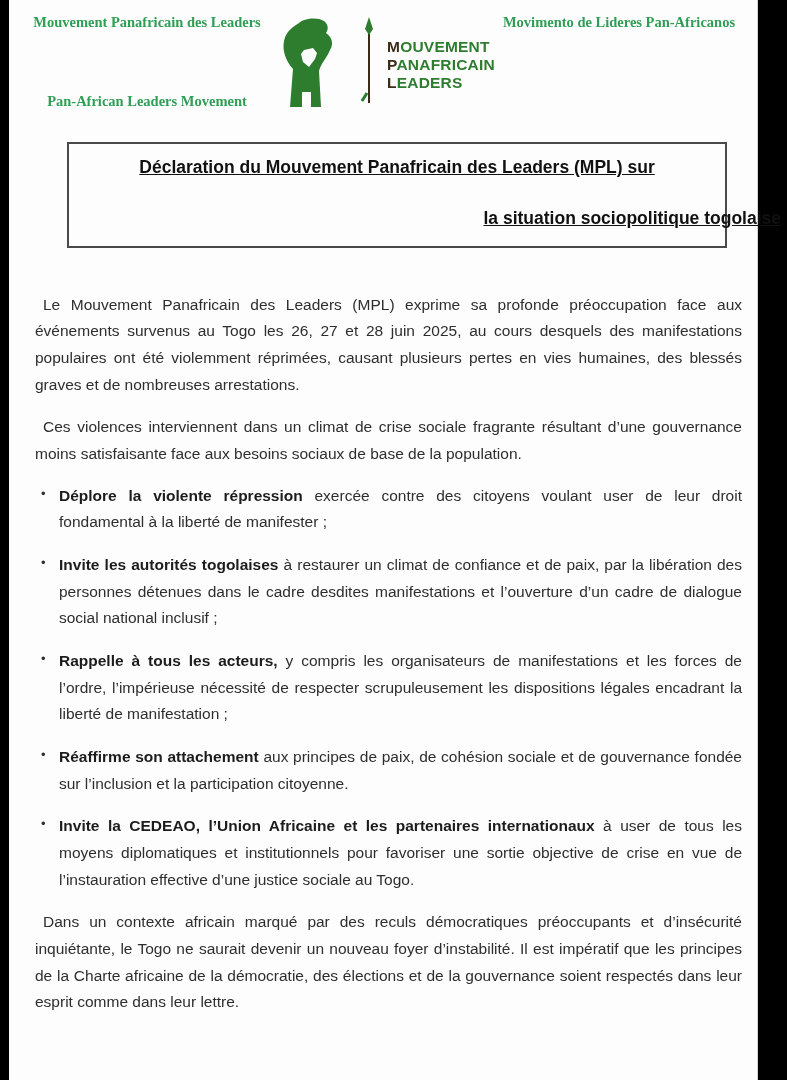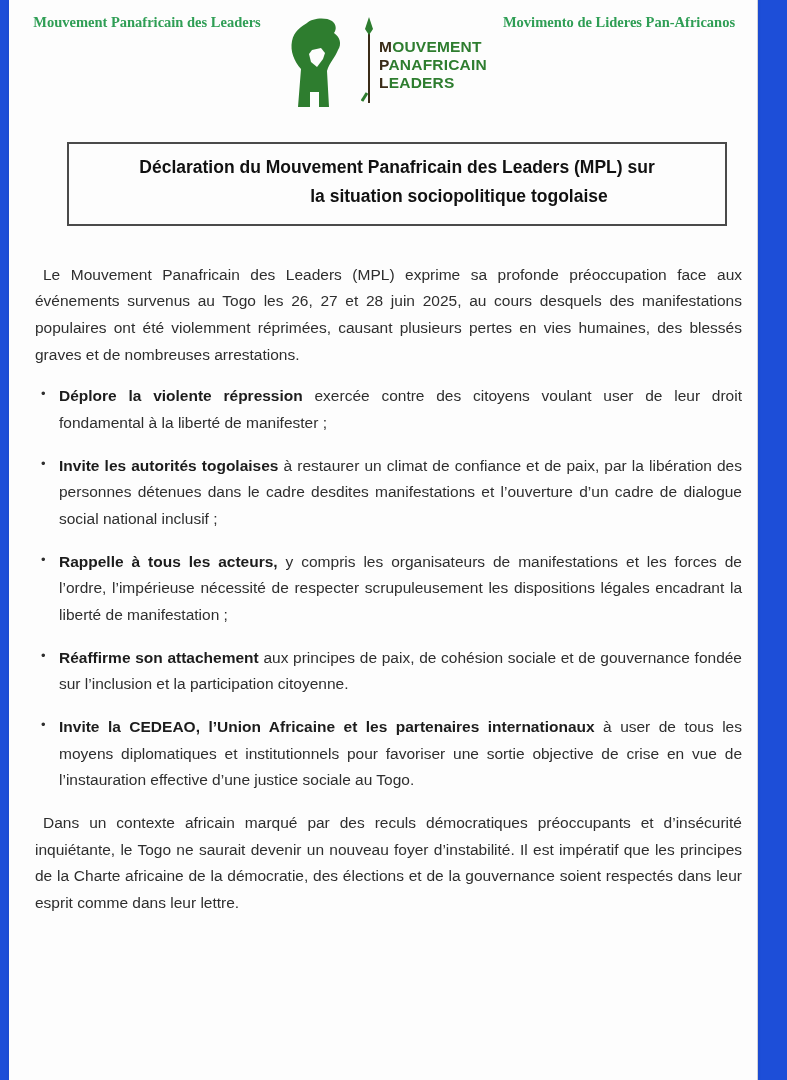--- a/index.html
+++ b/index.html
@@ -2,85 +2,87 @@
 <html><head>
 <meta charset="utf-8">
 <style>
   html,body{margin:0;padding:0;}
   body{
     width:787px;height:1080px;
     background:#e9e9ec;
     font-family:"Liberation Sans", sans-serif;
     overflow:hidden;
   }
-  .photo{position:relative;width:787px;height:1080px;background:#1d4ed8;}
+  .photo{position:relative;width:787px;height:1080px;background:#000000;}
   .page{
     position:absolute;left:9px;top:0;width:748px;height:1080px;
     background:#fdfdfd;
     border-right:1px solid #d2d2d6;
     box-shadow:0 0 4px rgba(0,0,0,.08);
   }
 
   
   .header{
     display:flex;justify-content:space-between;align-items:stretch;
     padding:12px 18px 0 18px;height:104px;
   }
   .hcol{
     display:flex;flex-direction:column;justify-content:space-between;
     font-family:"Liberation Serif", serif;font-weight:bold;color:#2f9e55;
   }
   .hcol.left{width:240px;text-align:center;font-size:14.5px;padding:2px 0 6px 0;}
   .hcol.right{width:240px;text-align:center;font-size:14.5px;padding:2px 0 2px 0;}
   .arabic{font-size:16px;direction:rtl;}
-  .logo{display:flex;align-items:center;gap:4px;padding-top:2px;}
+  .logo{display:flex;align-items:center;gap:12px;padding-top:2px;}
   .logo-text{
     font-weight:bold;font-size:15.5px;line-height:1.18;color:#2e7d2f;
     letter-spacing:.2px;white-space:nowrap;
   }
   .logo-text .cap{color:#3a2c18;}
 
   
   .title-box{
     margin:26px 30px 0 58px;
     border:2px solid #4a4a4a;
     padding:9px 6px 13px 6px;
     font-weight:bold;font-size:17.5px;color:#111;
     line-height:1.65;
+    text-decoration:underline;
   }
   .title-box .l1{text-align:center;}
-  .title-box .l2{text-align:center;transform:translateX(62px);}
+  .title-box .l2{text-align:right;transform:translateX(62px);margin-top:22px;}
 
   
   .doc-body{
     padding:28px 15px 0 26px;
     font-size:15.5px;color:#2e2e2e;line-height:1.72;
     text-align:justify;
   }
-  .doc-body p{margin:8px 0 15px 0;text-indent:8px;}
+  .doc-body p{margin:16px 0 15px 0;text-indent:8px;}
   .doc-body p.noindent{text-indent:8px;margin-bottom:17px;}
   ul.points{list-style:none;margin:10px 0 10px 0;padding:0;}
   ul.points li{
     position:relative;padding-left:24px;margin:0 0 16px 0;
   }
   ul.points li::before{
     content:"•";position:absolute;left:6px;top:0;
     font-size:13px;color:#2e2e2e;
   }
   ul.points b{font-weight:bold;color:#1c1c1c;}
 </style>
 </head>
 <body>
 
 <div class="photo">
   <div class="page">
 
     <div class="header">
       <div class="hcol left">
         <div>Mouvement Panafricain des Leaders</div>
+        <div>Pan-African Leaders Movement</div>
       </div>
 
       <div class="logo">
         <span>
           <svg width="78" height="92" viewBox="0 0 78 92">
             <path d="M28,6 C33,1 47,0 53,4 C57,7 58,12 55,16 C61,20 63,27 59,33 C56,41 50,46 48,54 L50,90 L40,90 L40,75 L31,75 L31,90 L19,90 L22,52 C15,44 11,34 13,24 C15,14 22,10 28,6 Z" fill="#2e7d2f"></path>
             <path d="M33,33 L42,31 L46,36 L44,42 L38,50 L32,45 L30,37 Z" fill="#fdfdfd"></path>
           </svg>
         </span>
         <span>
@@ -102,20 +104,21 @@
       </div>
     </div>
 
     <div class="title-box">
       <div class="l1">Déclaration du Mouvement Panafricain des Leaders (MPL) sur</div>
       <div class="l2">la situation sociopolitique togolaise</div>
     </div>
 
     <div class="doc-body">
       <p>Le Mouvement Panafricain des Leaders (MPL) exprime sa profonde préoccupation face aux événements survenus au Togo les 26, 27 et 28 juin 2025, au cours desquels des manifestations populaires ont été violemment réprimées, causant plusieurs pertes en vies humaines, des blessés graves et de nombreuses arrestations.</p>
+      <p>Ces violences interviennent dans un climat de crise sociale fragrante résultant d’une gouvernance moins satisfaisante face aux besoins sociaux de base de la population.</p>
 
       <ul class="points">
         <li><b>Déplore la violente répression</b><span> exercée contre des citoyens voulant user de leur droit fondamental à la liberté de manifester ;</span></li>
         <li><b>Invite les autorités togolaises</b><span> à restaurer un climat de confiance et de paix, par la libération des personnes détenues dans le cadre desdites manifestations et l’ouverture d’un cadre de dialogue social national inclusif ;</span></li>
         <li><b>Rappelle à tous les acteurs,</b><span> y compris les organisateurs de manifestations et les forces de l’ordre, l’impérieuse nécessité de respecter scrupuleusement les dispositions légales encadrant la liberté de manifestation ;</span></li>
         <li><b>Réaffirme son attachement</b><span> aux principes de paix, de cohésion sociale et de gouvernance fondée sur l’inclusion et la participation citoyenne.</span></li>
         <li><b>Invite la CEDEAO, l’Union Africaine et les partenaires internationaux</b><span> à user de tous les moyens diplomatiques et institutionnels pour favoriser une sortie objective de crise en vue de l’instauration effective d’une justice sociale au Togo.</span></li>
       </ul>
 
       <p>Dans un contexte africain marqué par des reculs démocratiques préoccupants et d’insécurité inquiétante, le Togo ne saurait devenir un nouveau foyer d’instabilité. Il est impératif que les principes de la Charte africaine de la démocratie, des élections et de la gouvernance soient respectés dans leur esprit comme dans leur lettre.</p>

